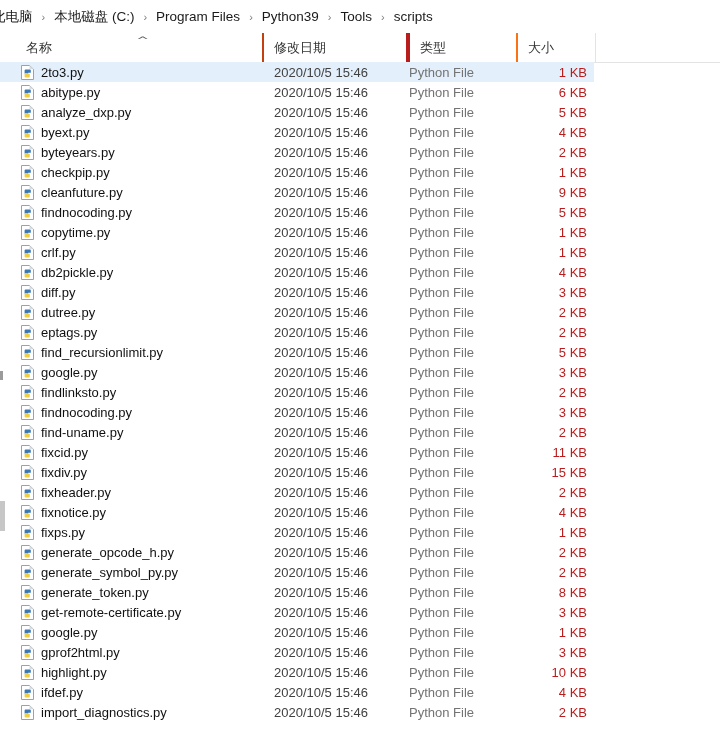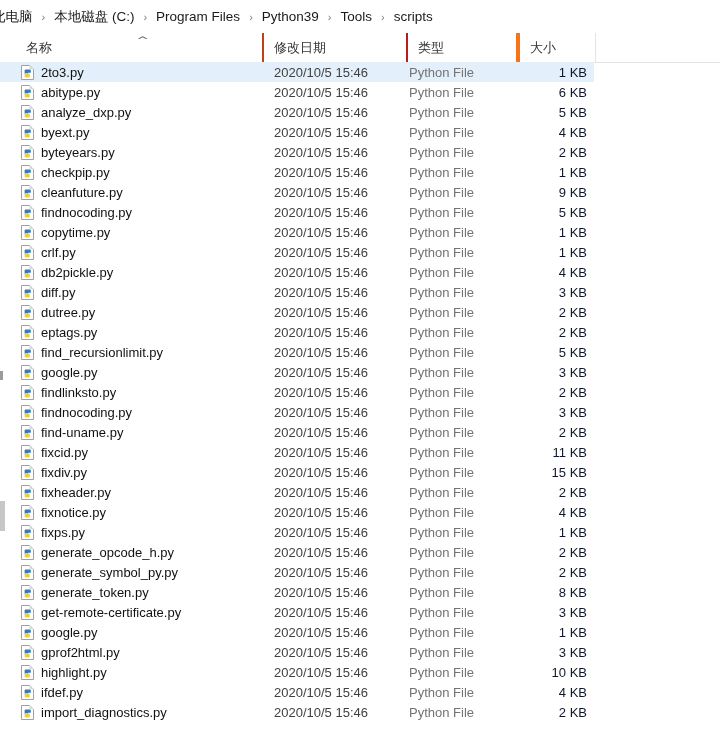--- a/index.html
+++ b/index.html
@@ -63,22 +63,22 @@
     height: 29px;
     display: flex;
     align-items: center;
     font-size: 13px;
     color: #333333;
     box-sizing: border-box;
   }
   .colheader .cell .lbl { padding-left: 10px; }
   .col-name  { left: 16px;  width: 246px; }
   .col-date  { left: 262px; width: 144px; border-left: 2px solid #c2410c; }
-  .col-type  { left: 406px; width: 110px; border-left: 2px solid #b91c1c; }
-  .col-size  { left: 516px; width: 79px;  border-left: 4px solid #f97316; }
+  .col-type  { left: 406px; width: 110px; border-left: 4px solid #b91c1c; }
+  .col-size  { left: 516px; width: 79px;  border-left: 2px solid #f97316; }
   .col-end   { left: 595px; width: 1px; height: 29px; top: 0; position: absolute;
                border-left: 1px solid #e4e4e4; }
   .sort-caret {
     position: absolute;
     left: 138px;
     top: 2px;
     font-size: 11px;
     color: #5a5a5a;
     line-height: 11px;
     font-family: "DejaVu Sans", sans-serif;
@@ -146,21 +146,21 @@
   .row .rsize {
     position: absolute;
     left: 516px;
     width: 71px;
     top: 0;
     height: 20px;
     display: flex;
     align-items: center;
     justify-content: flex-end;
     font-size: 13px;
-    color: #0f172a;
+    color: #b91c1c;
     white-space: nowrap;
   }
 
   
   .edge-scroll {
     position: absolute;
     left: 0;
     top: 501px;
     width: 5px;
     height: 30px;

